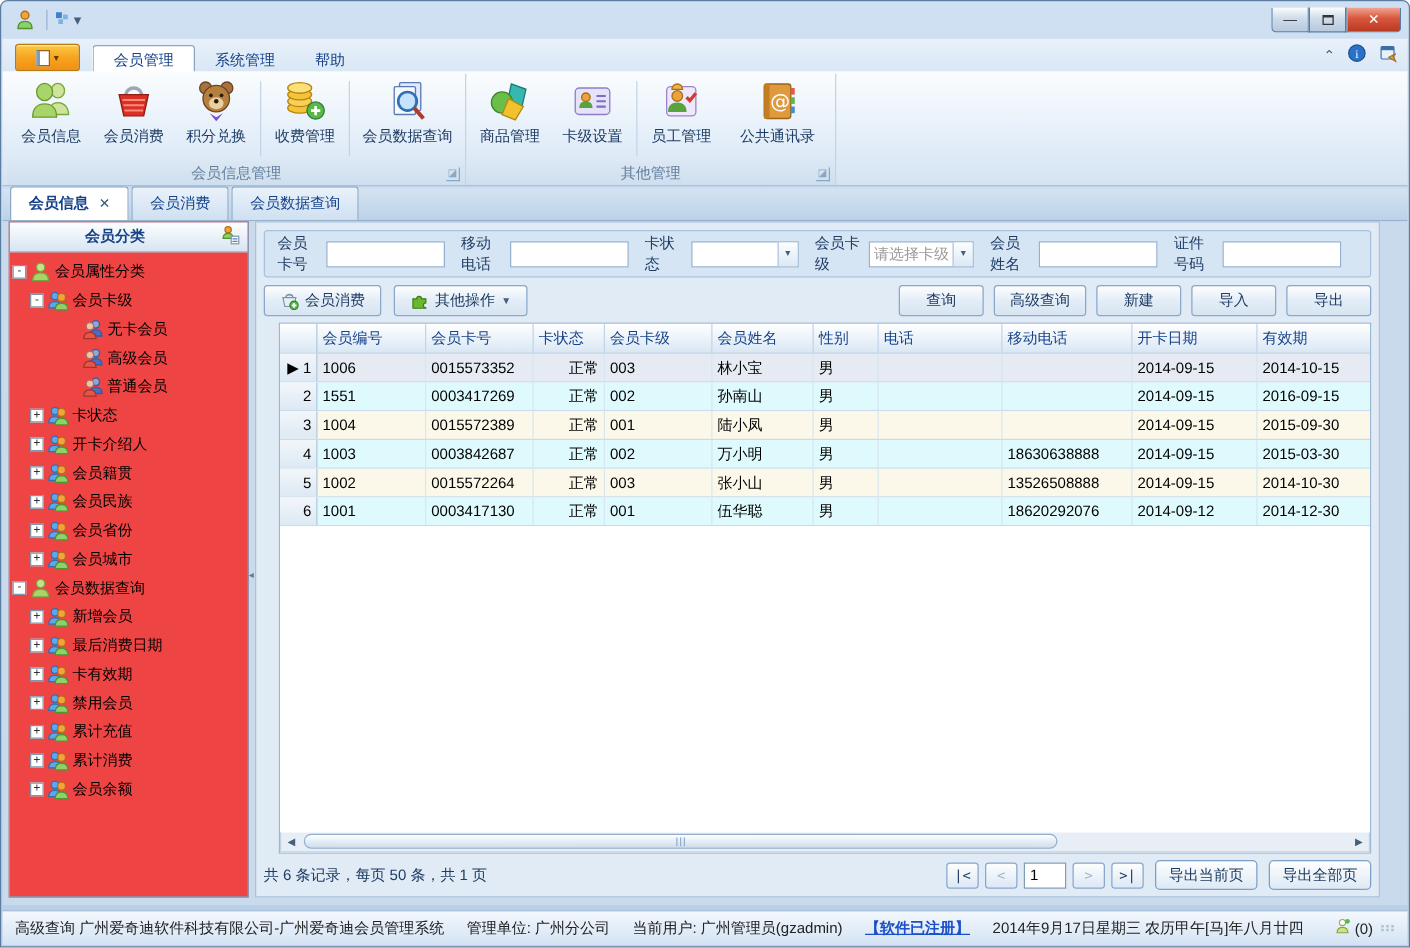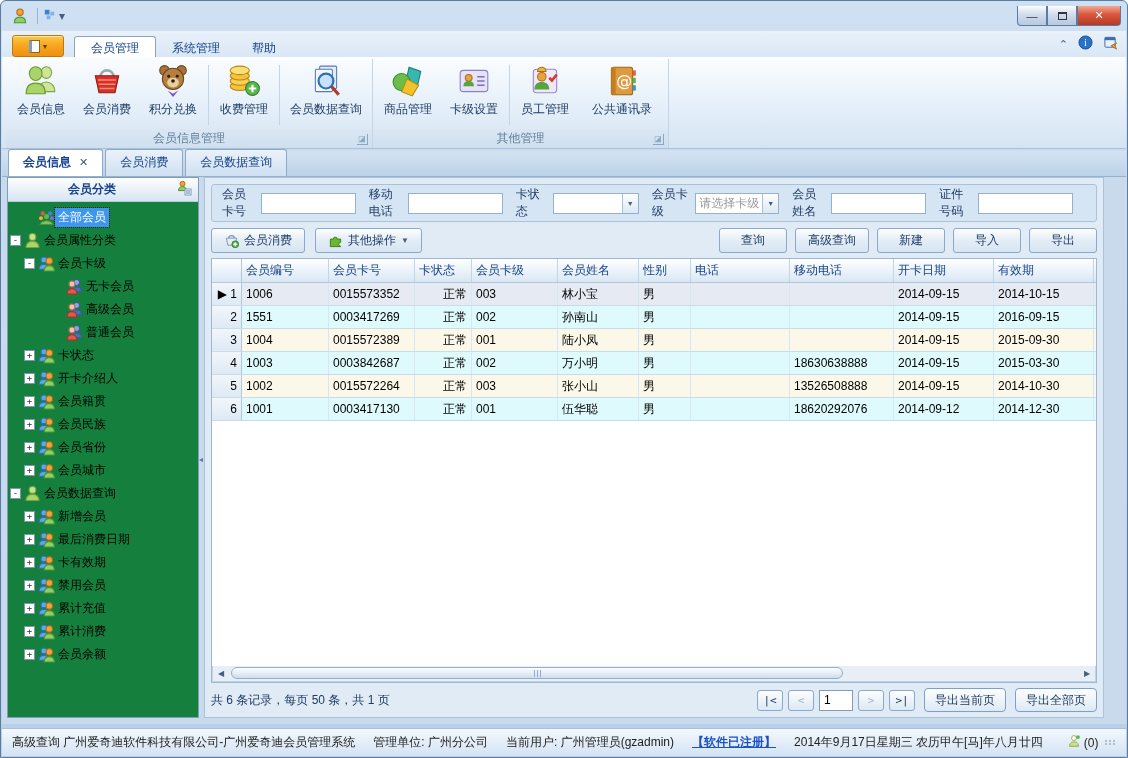--- a/index.html
+++ b/index.html
@@ -45,21 +45,21 @@
 
   
   .doctab-row { position:absolute; top:150px; left:1px; right:1px; height:26px; background:linear-gradient(#d4e3f2,#bcd2e8); display:flex; align-items:flex-end; padding:0 6px; border-bottom:1px solid #96b1cc; }
   .dtab { padding:4px 14px 5px; margin-right:2px; border:1px solid #8ca8c4; border-bottom:none; border-radius:3px 3px 0 0; background:linear-gradient(#eaf2fa,#cfe0f1); color:#15428b; display:flex; align-items:center; gap:8px; }
   .dtab.active { background:#fff; font-weight:bold; }
   .dtab .x { color:#3a5a7e; font-weight:bold; font-size:11px; }
 
   
   .workspace { position:absolute; top:176px; left:1px; right:1px; bottom:33px; background:#c8daec; }
 
-  .sidebar { position:absolute; top:0; left:5px; width:192px; bottom:6px; background:#15803d; border:1px solid #7f9db9; }
+  .sidebar { position:absolute; top:0; left:5px; width:192px; bottom:6px; background:#ef4444; border:1px solid #7f9db9; }
   .side-head { height:24px; background:linear-gradient(#fdfeff,#d7e5f2); border-bottom:1px solid #b6cce0; display:flex; align-items:center; }
   .side-head .t { flex:1; text-align:center; font-weight:bold; color:#15428b; }
   .side-head svg { width:16px; height:16px; margin-right:6px; }
   .tree { padding:4px 2px; overflow:hidden; }
   .titem { height:23px; display:flex; align-items:center; white-space:nowrap; }
   .titem .box { width:11px; height:11px; border:1px solid #7e97ad; background:#fff; font-size:9px; line-height:9px; text-align:center; color:#333; margin-right:3px; flex:none; font-family:"DejaVu Sans Mono",monospace; }
   .titem .spacer { width:14px; flex:none; }
   .titem svg { width:17px; height:17px; margin-right:4px; flex:none; }
   .titem .txt { color:#000; padding:1px 3px; }
   .titem.sel .txt { background:var(--tree-sel,#3f96ef); color:#fff; outline:1px dotted #222; }
@@ -79,21 +79,21 @@
 
   
   .toolbar { height:36px; display:flex; align-items:center; flex:none; }
   .tbtn { height:25px; border:1px solid #89a8cc; border-radius:3px; background:linear-gradient(#fdfefe,#e3edf7 50%,#d7e5f2); display:flex; align-items:center; justify-content:center; gap:5px; padding:0 12px; color:#1e3c64; margin-right:10px; }
   .tbtn svg { width:15px; height:15px; }
   .tbtn .arr { font-size:8px; color:#44607e; }
   .tbtn-right { margin:0 0 0 8px; min-width:68px; }
   .tb-spacer { flex:1; }
 
   
-  .gridbox { flex:1; background:#fff; border:1px solid #9db8d4; overflow:hidden; display:flex; flex-direction:column; }
+  .gridbox { flex:1; background:#fff; border:1px solid #9db8d4; overflow:hidden; display:flex; flex-direction:column;margin-left:12px; }
   .ghead { display:flex; flex:none; height:24px; background:linear-gradient(#ffffff,#d9e7f4); border-bottom:1px solid #b0c7dd; }
   .gh { border-right:1px solid #c2d5e8; padding:0 4px; display:flex; align-items:center; color:#15428b; overflow:hidden; white-space:nowrap; flex:none; }
   .grow { display:flex; height:23px; border-bottom:1px solid #c9dcec; flex:none; }
   .gc { border-right:1px solid #d6e6f2; padding:0 4px; display:flex; align-items:center; overflow:hidden; white-space:nowrap; color:#000; flex:none; }
   .gc.right { justify-content:flex-end; }
   .ind { width:30px; flex:none; background:linear-gradient(#ffffff,#d9e7f4); border-right:1px solid #b0c7dd; display:flex; align-items:center; justify-content:flex-end; padding-right:4px; color:#000; }
   .grow .ind { background:linear-gradient(#f2f6fa,#dde9f4); }
   .grow.sel  { background:var(--row-sel,#e6ebf3); }
   .grow.cyan { background:var(--row-cyan,#defafd); }
   .grow.cream{ background:var(--row-cream,#fcf8e9); }
@@ -313,35 +313,20 @@
       <div class="side-head">
         <span class="t">会员分类</span>
         <span id="sideheadicon"><svg viewBox="0 0 16 16">
               <circle cx="6.5" cy="3.8" r="2.5" fill="#f2a33c" stroke="#b06f12"></circle>
               <path d="M2.5 10.6c0-3 2-4 4-4s4 1 4 4z" fill="#8ed06a" stroke="#4f9430"></path>
               <rect x="9" y="9" width="6" height="6" fill="#fff" stroke="#8899aa"></rect>
               <path d="M10 11h4M10 13h4" stroke="#4a7de3"></path>
             </svg></span>
       </div>
       <div class="tree" id="tree">
-          <div class="titem sel">
-            <span class="spacer"></span>
-            <span class="spacer"></span>
-            <span style="display:inline-flex;width:17px;height:17px">
-              <svg viewBox="0 0 16 16">
-                <circle cx="4.5" cy="4" r="2" fill="#e3574a"></circle>
-                <circle cx="11.5" cy="4" r="2" fill="#4a7de3"></circle>
-                <circle cx="2.8" cy="8.6" r="1.8" fill="#f0b43c"></circle>
-                <circle cx="13.2" cy="8.6" r="1.8" fill="#9a5fd0"></circle>
-                <circle cx="8" cy="7" r="2.4" fill="#57b947"></circle>
-                <path d="M2 14.5 c1.5-4.5 10.5-4.5 12 0z" fill="#7fc063" stroke="#4f9430"></path>
-              </svg>
-            </span>
-            <span class="txt">全部会员</span>
-          </div>
           <div class="titem">
             <span class="box">-</span>
             <span style="display:inline-flex;width:17px;height:17px">
               <svg viewBox="0 0 16 16">
                 <circle cx="8" cy="4.6" r="3.2" fill="#c4e28a" stroke="#76a43c"></circle>
                 <path d="M2 14.6c0-4.4 3-5.8 6-5.8s6 1.4 6 5.8z" fill="#a8d46a" stroke="#76a43c"></path>
               </svg>
             </span>
             <span class="txt">会员属性分类</span>
           </div>

